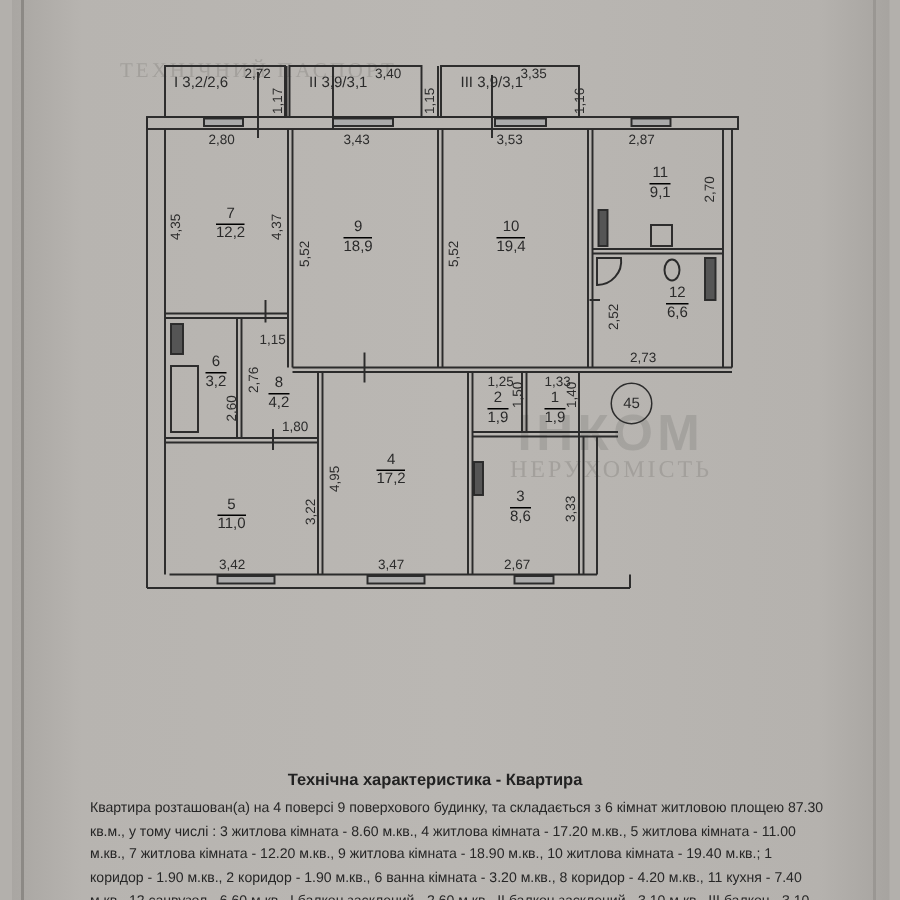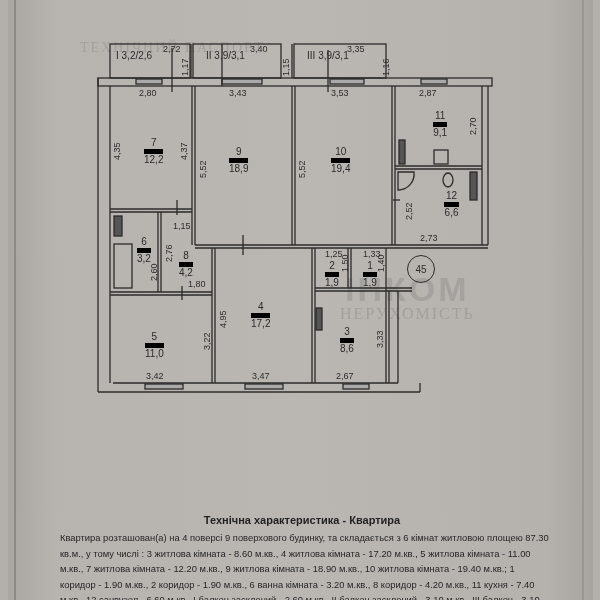--- a/index.html
+++ b/index.html
@@ -4,26 +4,26 @@
 <style>
   html,body{margin:0;padding:0;}
   body{width:600px;height:600px;overflow:hidden;background:#b3b0ac;font-family:"Liberation Sans",sans-serif;position:relative;}
   .paper{position:absolute;left:8px;top:0;width:585px;height:600px;background:linear-gradient(90deg,#a9a6a2 0%,#b7b4b0 8%,#bab7b3 50%,#b5b2ae 92%,#a7a4a0 100%);}
   .edge{position:absolute;left:14px;top:0;width:2px;height:600px;background:#8c8985;}
   .edge-r{position:absolute;left:582px;top:0;width:2px;height:600px;background:#9a9793;}
   svg.plan{position:absolute;left:0;top:0;}
   .lbl{position:absolute;font-size:9px;color:#2c2c2c;line-height:1;white-space:nowrap;}
   .v{transform:rotate(-90deg);transform-origin:left top;}
   .room{position:absolute;text-align:center;font-size:10px;color:#2a2a2a;line-height:1.15;}
-  .room .n{display:block;border-bottom:5px solid #000000;padding:0 2px;}
+  .room .n{display:block;border-bottom:1px solid #000000;padding:0 2px;}
   .room .a{display:block;}
   .ghost{position:absolute;color:#a3a09c;font-size:14px;font-family:"Liberation Serif",serif;letter-spacing:2px;}
   .ghost-big{position:absolute;color:rgba(150,147,143,0.55);font-size:34px;font-weight:bold;letter-spacing:3px;}
   .circle{position:absolute;left:407px;top:255px;width:26px;height:26px;border:1.4px solid #2c2c2c;border-radius:50%;font-size:10px;display:flex;align-items:center;justify-content:center;color:#2c2c2c;}
-  .tech-title{position:absolute;left:12px;width:580px;top:514px;text-align:center;font-size:11px;font-weight:bold;color:#222;}
+  .tech-title{position:absolute;left:0;width:580px;top:514px;text-align:center;font-size:11px;font-weight:bold;color:#222;}
   .tech-body{position:absolute;left:60px;top:530px;width:490px;font-size:9.4px;line-height:15.6px;color:#262626;text-align:left;}
 </style>
 </head>
 <body>
 
 <div class="paper"></div>
 <div class="edge"></div>
 <div class="edge-r"></div>
 
 <div class="ghost" style="left:80px;top:40px;">ТЕХНІЧНИЙ ПАСПОРТ</div>

